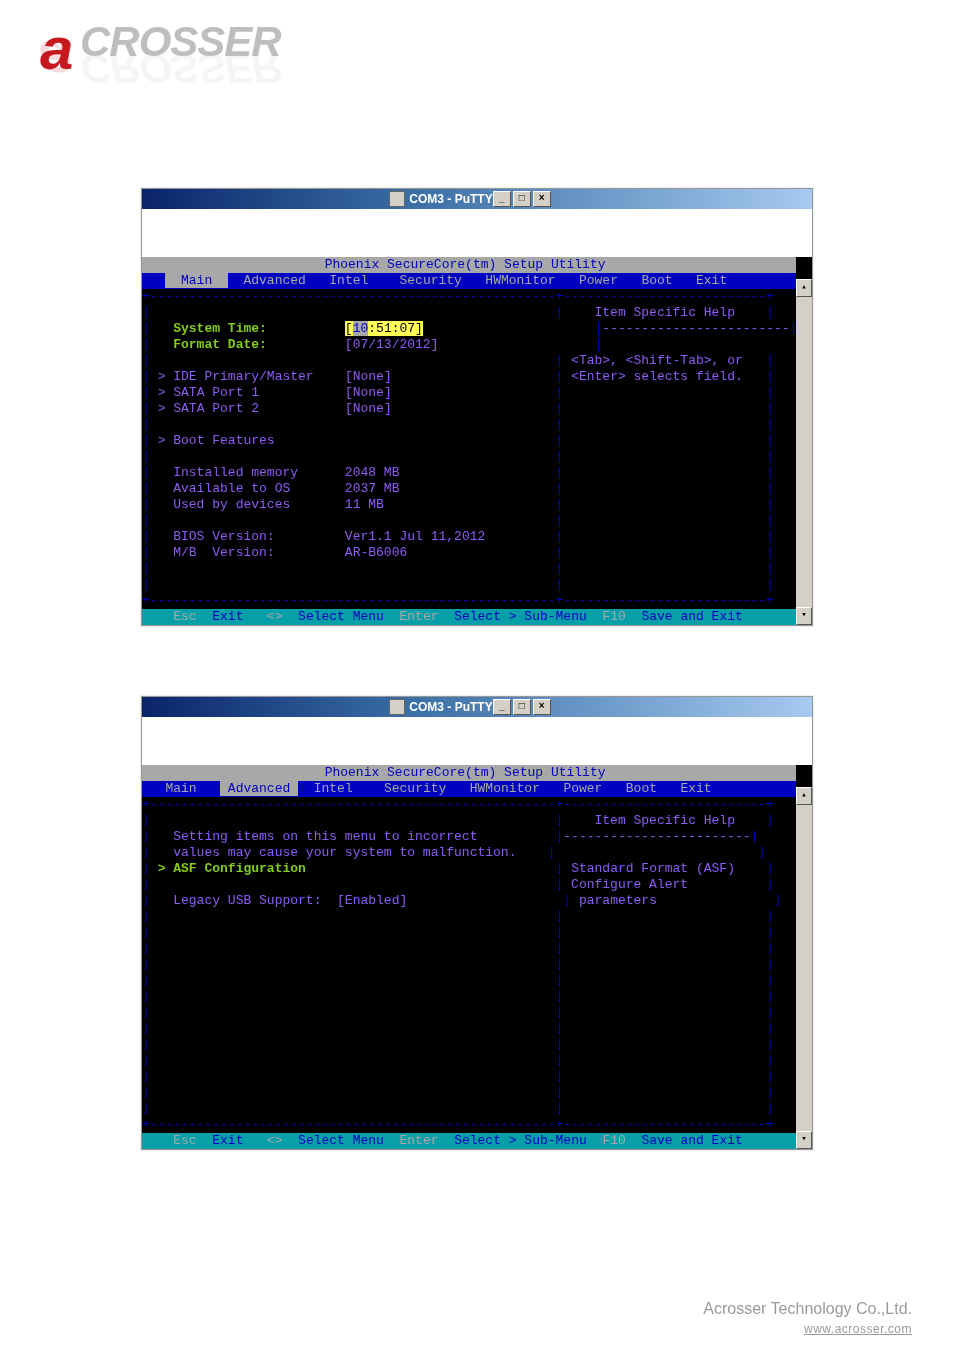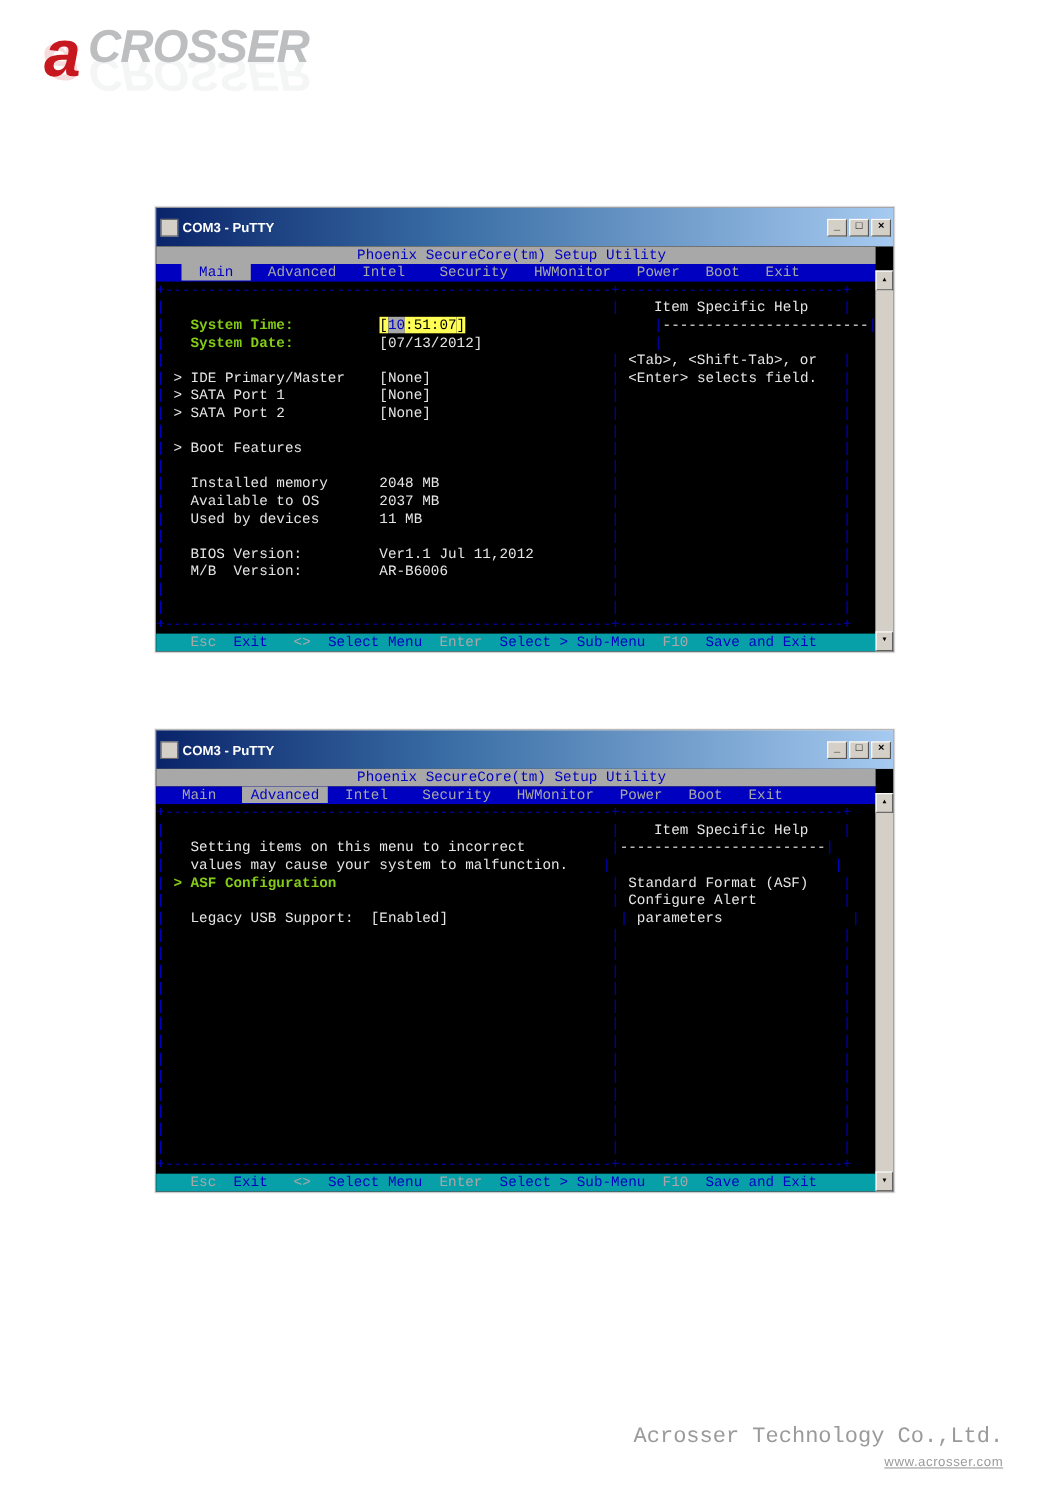--- a/index.html
+++ b/index.html
@@ -81,27 +81,27 @@
     margin: 0 auto 70px auto;
     border: 1px solid #999;
     font-family: "Courier New", monospace;
     font-size: 13px;
     line-height: 16px;
     box-shadow: 0 0 0 1px #eee;
     position: relative;
   }
 
   .titlebar {
-    height: 35px;
+    height: 20px;
     background: linear-gradient(to right, #0a246a 0%, #3a6ea5 40%, #a6caf0 100%);
     display: flex;
     align-items: center;
-    justify-content: space-between;
+    justify-content: center;
     color: #fff;
-    padding: 0 2px 0 4px;
+    padding: 0 18px 0 4px;
     font-family: Tahoma, Arial, sans-serif;
     font-size: 12px;
     font-weight: bold;
   }
   .titlebar .title-left {
     display: flex;
     align-items: center;
     gap: 4px;
   }
   .titlebar .win-icon {
@@ -126,20 +126,21 @@
     font-size: 10px;
     font-weight: bold;
     color: #000;
     text-align: center;
     line-height: 12px;
   }
 
   .term {
     background: #000;
     position: relative;
+    margin-top: 48px;
   }
 
   
   .util-title-row {
     background: #a8a8a8;
     color: #0000c0;
     text-align: center;
     white-space: pre;
     position: relative;
   }
@@ -166,21 +167,21 @@
   }
 
   .body-rows {
     background: #000;
   }
   .body-row {
     white-space: pre;
     color: #08a0a8;
     position: relative;
   }
-  .body-row .c-cyan { color: #e5e5e5; }
+  .body-row .c-cyan { color: #8b5cf6; }
   .body-row .c-gray { color: #84cc16; font-weight: bold; }
   .body-row .c-blue { color: #0000c0; }
   .body-row .c-highlight { background: #a8a8a8; color: #0000c0; font-family: Liberation Mono, monospace; }
   .body-row .c-invert { background: #ffff55; color: #000; }
 
   .footer-row {
     background: #08a0a8;
     color: #0000c0;
     white-space: pre;
     position: relative;
@@ -227,23 +228,22 @@
 
   .footer-text {
     position: absolute;
     right: 42px;
     bottom: 14px;
     text-align: right;
     color: #9a9a9a;
     font-family: Arial, sans-serif;
   }
   .footer-text .line1 {
-    font-size: 20px;
+    font-size: 16px;
     margin-bottom: 4px;
-    font-family: Liberation Mono, monospace;
   }
   .footer-text .line2 {
     font-size: 12px;
     letter-spacing: 0.5px;
     text-decoration: underline;
   }
 </style>
 </head>
 <body>
 
@@ -276,21 +276,21 @@
     <div class="term">
       <div class="term-inner">
         <div class="util-title-row">                     <span>Phoenix SecureCore(tm) Setup Utility</span>                      </div>
         <div class="menu-row">   <span class="tab active">  <span>Main</span>  </span>  <span class="tab">Advanced</span>   <span class="tab">Intel</span>    <span class="tab">Security</span>   <span class="tab">HWMonitor</span>   <span class="tab">Power</span>   <span class="tab">Boot</span>   <span class="tab">Exit</span>   </div>
 
         <div class="divider-top">+----------------------------------------------------+--------------------------+</div>
 
         <div class="body-rows">
 <div class="body-row"><span class="c-blue">|</span>                                                    <span class="c-blue">|</span>    <span class="c-cyan">Item Specific Help</span>    <span class="c-blue">|</span></div>
 <div class="body-row"><span class="c-blue">|</span>   <span class="c-gray">System Time:</span>          <span class="c-invert">[</span><span class="c-highlight"><span>10</span></span><span class="c-invert">:51:07</span><span class="c-invert">]</span>                      <span class="c-blue">|</span><span class="c-cyan">------------------------</span><span class="c-blue">|</span></div>
-<div class="body-row"><span class="c-blue">|</span>   <span class="c-gray">System Date:</span>          <span class="c-cyan">[07/13/2012]</span>                    <span class="c-blue">|</span>                          <span class="c-blue">|</span></div>
+<div class="body-row"><span class="c-blue">|</span>   <span class="c-gray">Format Date:</span>          <span class="c-cyan">[07/13/2012]</span>                    <span class="c-blue">|</span>                          <span class="c-blue">|</span></div>
 <div class="body-row"><span class="c-blue">|</span>                                                    <span class="c-blue">|</span> <span class="c-cyan">&lt;Tab&gt;, &lt;Shift-Tab&gt;, or</span>   <span class="c-blue">|</span></div>
 <div class="body-row"><span class="c-blue">|</span> <span class="c-cyan">&gt; IDE Primary/Master</span>    <span class="c-cyan">[None]</span>                     <span class="c-blue">|</span> <span class="c-cyan">&lt;Enter&gt; selects field.</span>   <span class="c-blue">|</span></div>
 <div class="body-row"><span class="c-blue">|</span> <span class="c-cyan">&gt; SATA Port 1</span>           <span class="c-cyan">[None]</span>                     <span class="c-blue">|</span>                          <span class="c-blue">|</span></div>
 <div class="body-row"><span class="c-blue">|</span> <span class="c-cyan">&gt; SATA Port 2</span>           <span class="c-cyan">[None]</span>                     <span class="c-blue">|</span>                          <span class="c-blue">|</span></div>
 <div class="body-row"><span class="c-blue">|</span>                                                    <span class="c-blue">|</span>                          <span class="c-blue">|</span></div>
 <div class="body-row"><span class="c-blue">|</span> <span class="c-cyan">&gt; Boot Features</span>                                    <span class="c-blue">|</span>                          <span class="c-blue">|</span></div>
 <div class="body-row"><span class="c-blue">|</span>                                                    <span class="c-blue">|</span>                          <span class="c-blue">|</span></div>
 <div class="body-row"><span class="c-blue">|</span>   <span class="c-cyan">Installed memory</span>      <span class="c-cyan">2048 MB</span>                    <span class="c-blue">|</span>                          <span class="c-blue">|</span></div>
 <div class="body-row"><span class="c-blue">|</span>   <span class="c-cyan">Available to OS</span>       <span class="c-cyan">2037 MB</span>                    <span class="c-blue">|</span>                          <span class="c-blue">|</span></div>
 <div class="body-row"><span class="c-blue">|</span>   <span class="c-cyan">Used by devices</span>       <span class="c-cyan">11 MB</span>                      <span class="c-blue">|</span>                          <span class="c-blue">|</span></div>

